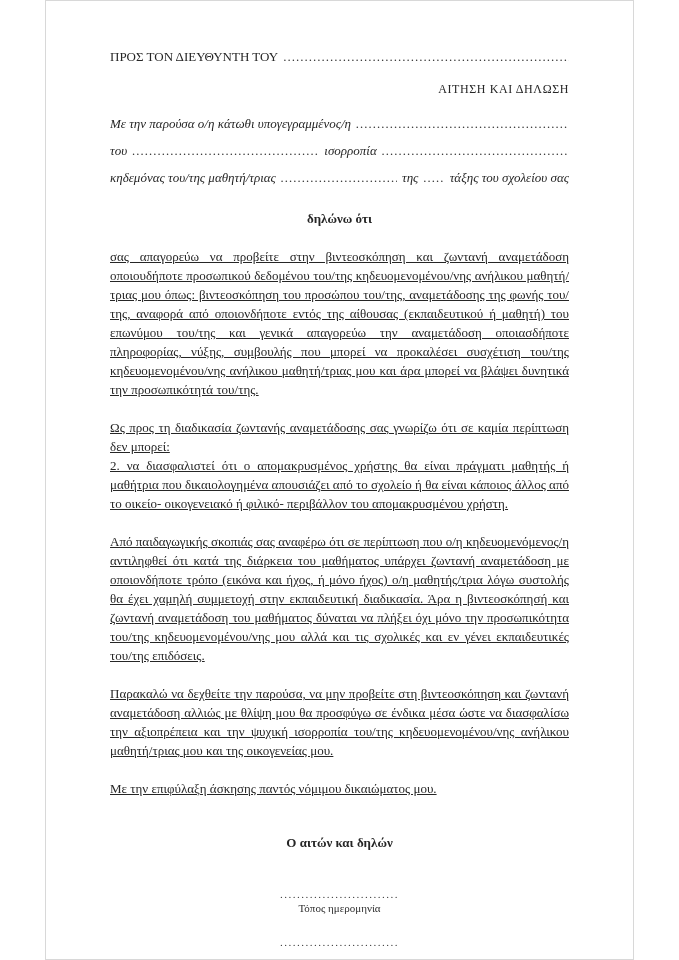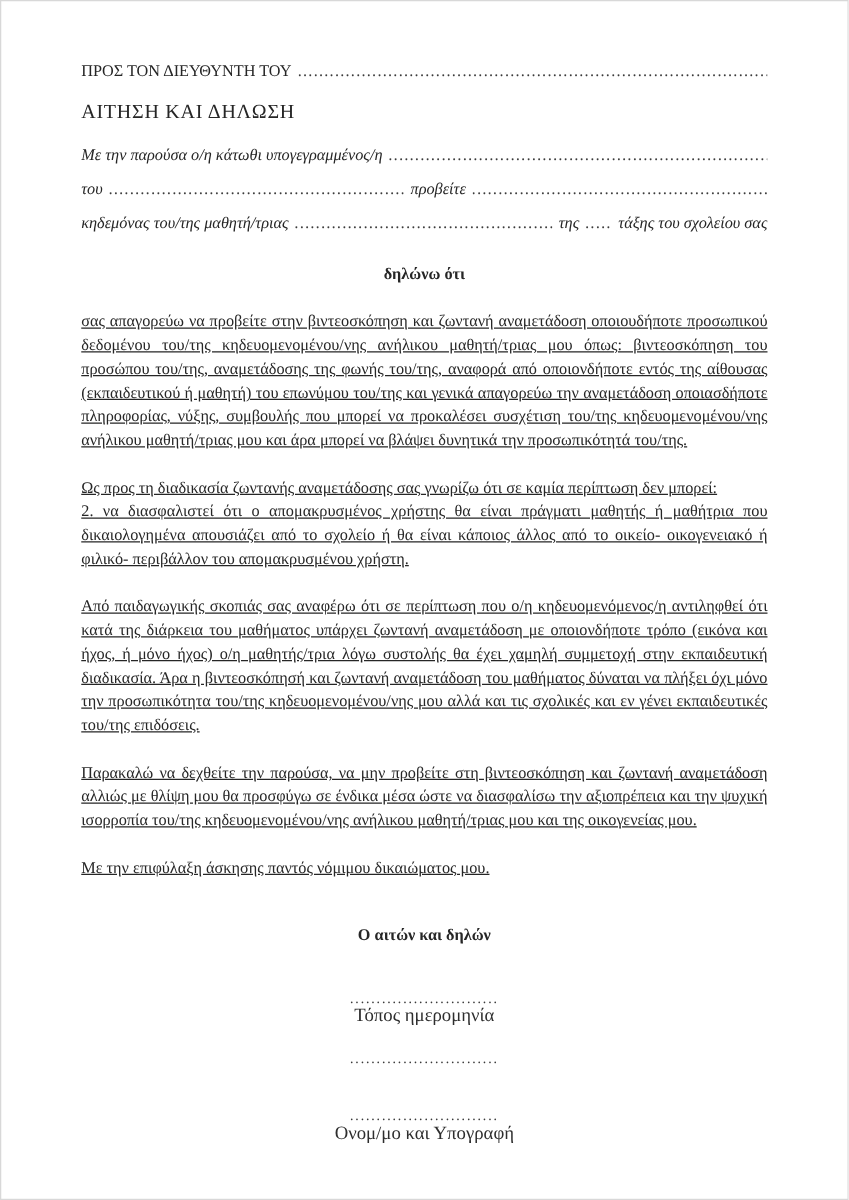--- a/index.html
+++ b/index.html
@@ -2,21 +2,21 @@
 <html lang="el"><head>
 <meta charset="utf-8">
 <style>
   html, body {
     margin: 0;
     padding: 0;
     background: #ffffff;
   }
   .page {
     position: relative;
-    width: 679px;
+    width: 589px;
     height: 960px;
     margin: 0 auto;
     background: #ffffff;
     box-sizing: border-box;
     border: 1px solid #d8d8d8;
     padding: 46px 64px 40px 64px;
     font-family: "Liberation Serif", "DejaVu Serif", serif;
     font-size: 13px;
     color: #262626;
     overflow: hidden;
@@ -43,22 +43,22 @@
   }
   .fill-line .gap-l { margin-left: 5px; }
   .fill-line .gap-r { margin-right: 5px; }
 
   .intro-block { margin-top: 11px; font-style: italic; }
   .intro-block .fill-line { line-height: 27px; }
 
   
   .doc-title {
     margin: 14px 0 0 0;
-    text-align: left;
-    font-size: 16px;
+    text-align: right;
+    font-size: 12px;
     font-weight: normal;
     letter-spacing: 0.6px;
     line-height: 19px;
   }
   .center-heading {
     text-align: center;
     line-height: 19px;
     margin: 0;
     font-weight: bold;
   }
@@ -79,21 +79,21 @@
     text-align: center;
   }
   .sig-dots {
     font-size: 11px;
     letter-spacing: 1.5px;
     line-height: 13px;
     color: #3a3a3a;
     white-space: nowrap;
   }
   .sig-label {
-    font-size: 15px;
+    font-size: 11px;
     line-height: 12px;
     color: #2e2e2e;
     margin-top: 1px;
   }
   .sig-row-2 { margin-top: 22px; }
   .sig-row-3 { margin-top: 33px; }
 </style>
 </head>
 <body>
 
@@ -107,21 +107,21 @@
   <h1 class="doc-title">ΑΙΤΗΣΗ ΚΑΙ ΔΗΛΩΣΗ</h1>
 
   <div class="intro-block">
     <div class="fill-line">
       <span class="txt gap-r">Με την παρούσα ο/η κάτωθι υπογεγραμμένος/η</span>
       <span class="dots-fill">........................................................................................................................................</span>
     </div>
     <div class="fill-line">
       <span class="txt gap-r">του</span>
       <span class="dots-fill">........................................................................................................................................</span>
-      <span class="txt gap-l gap-r">προβείτε</span>
+      <span class="txt gap-l gap-r">ισορροπία</span>
       <span class="dots-fill">........................................................................................................................................</span>
     </div>
     <div class="fill-line">
       <span class="txt gap-r">κηδεμόνας του/της μαθητή/τριας</span>
       <span class="dots-fill">..........................................................</span>
       <span class="txt gap-l gap-r">της</span>
       <span class="dots-fixed gap-r">.....</span>
       <span class="txt">τάξης του σχολείου σας</span>
     </div>
   </div>

